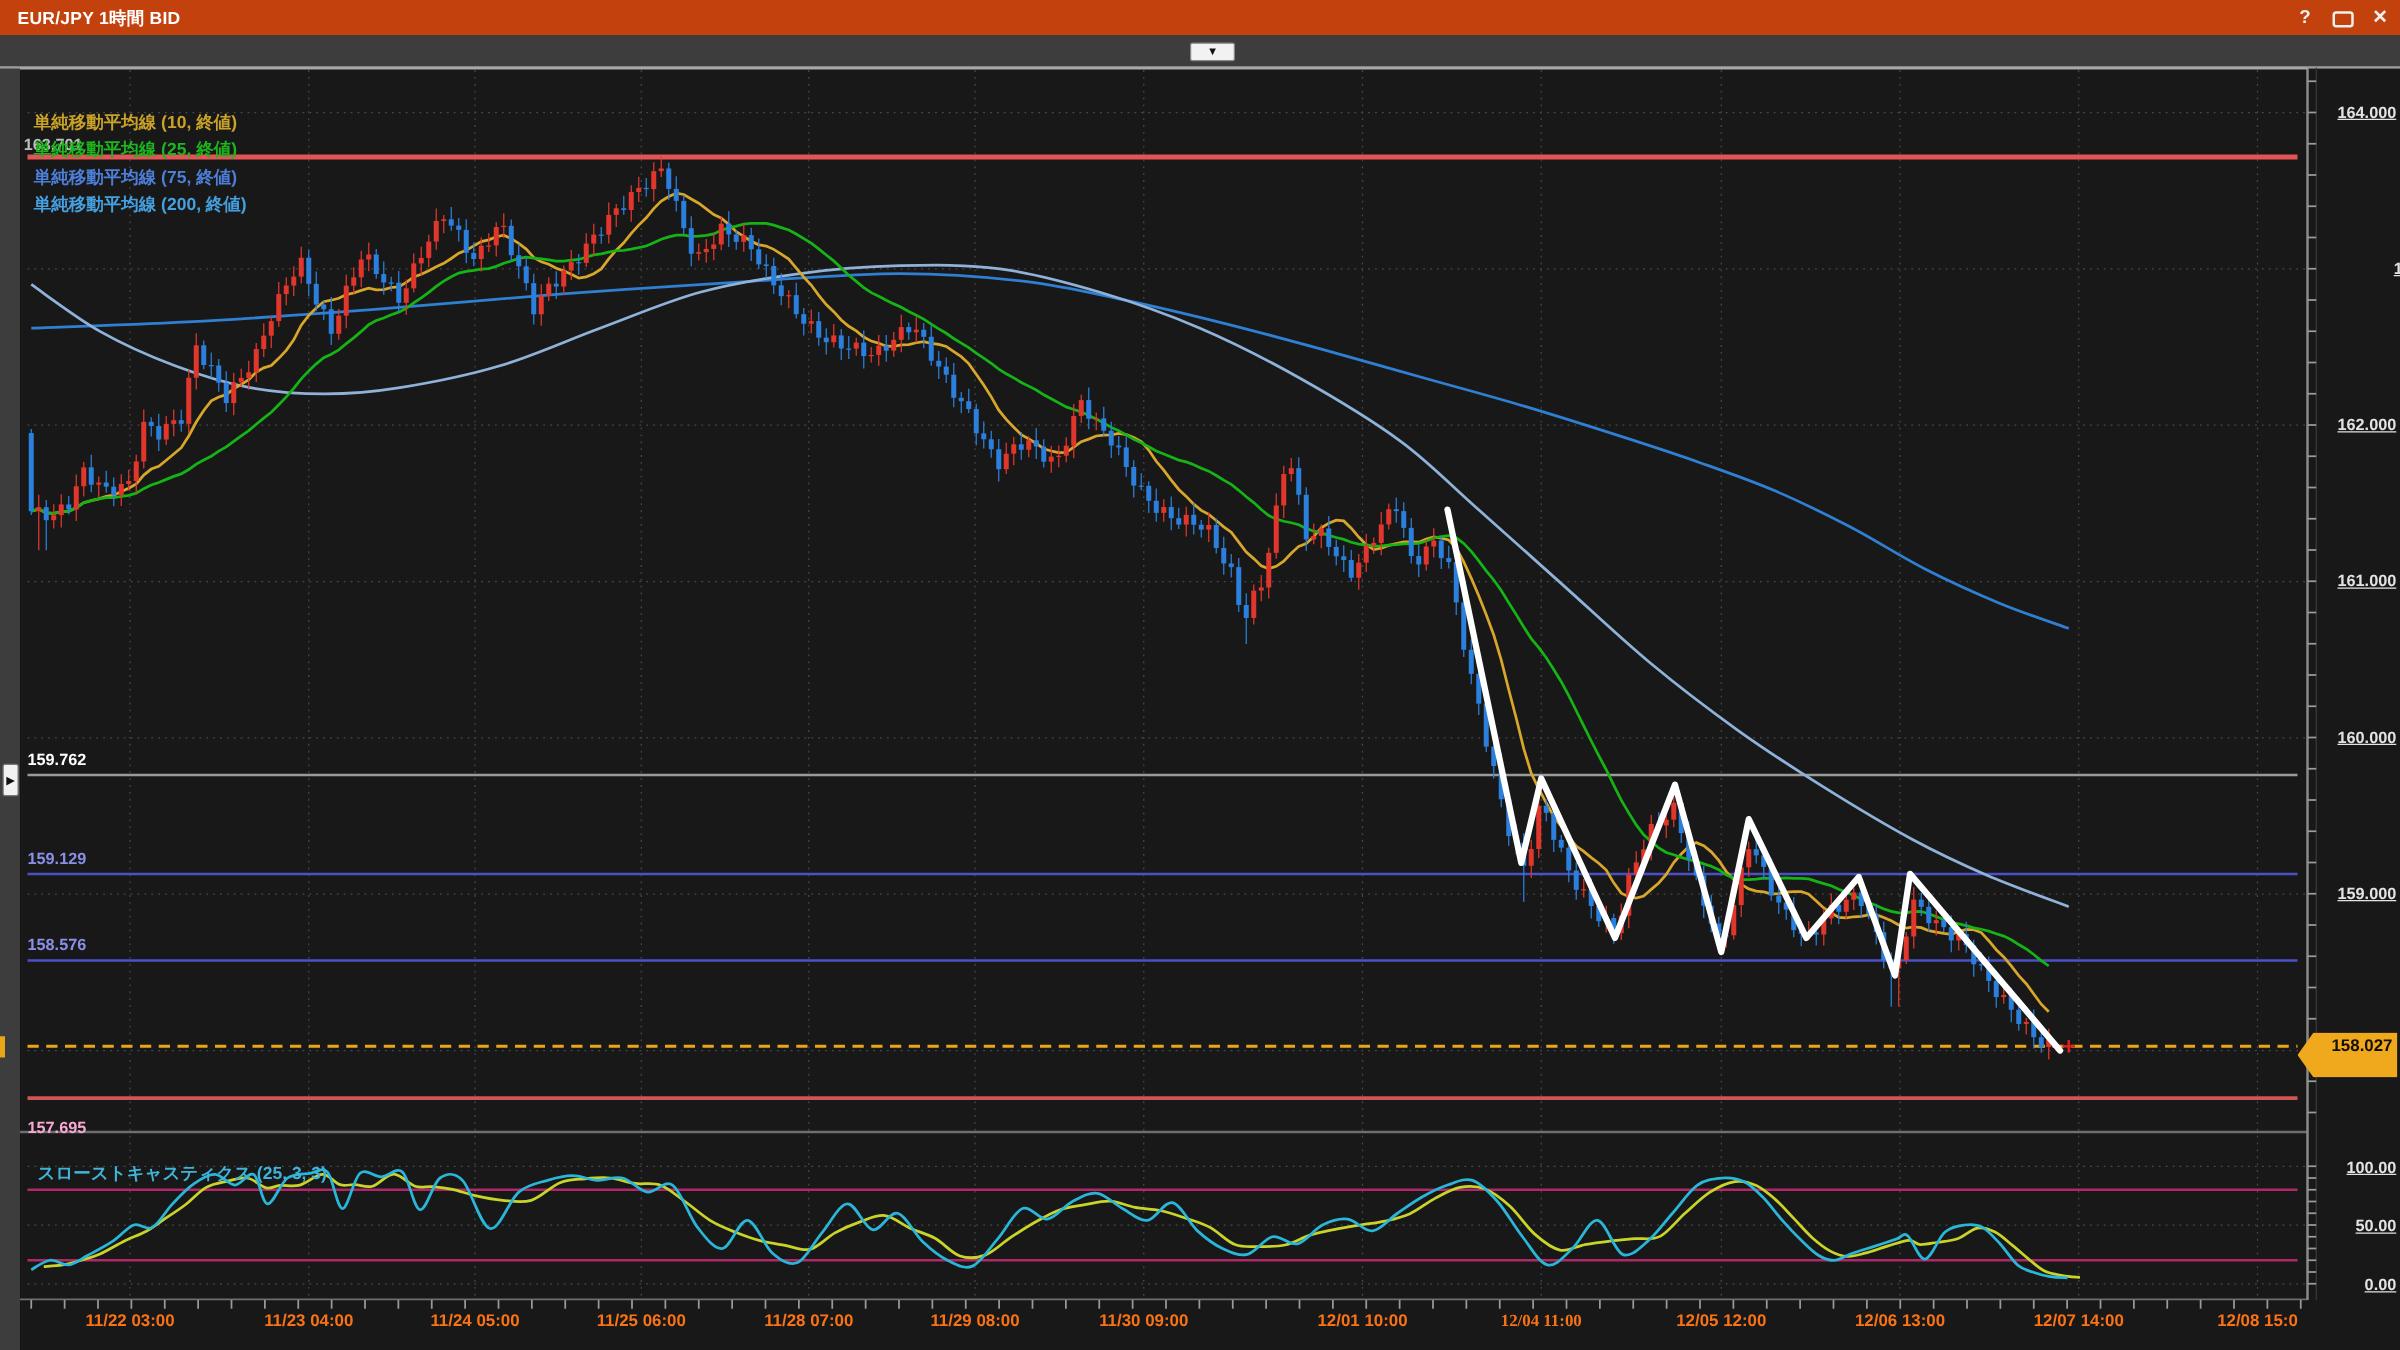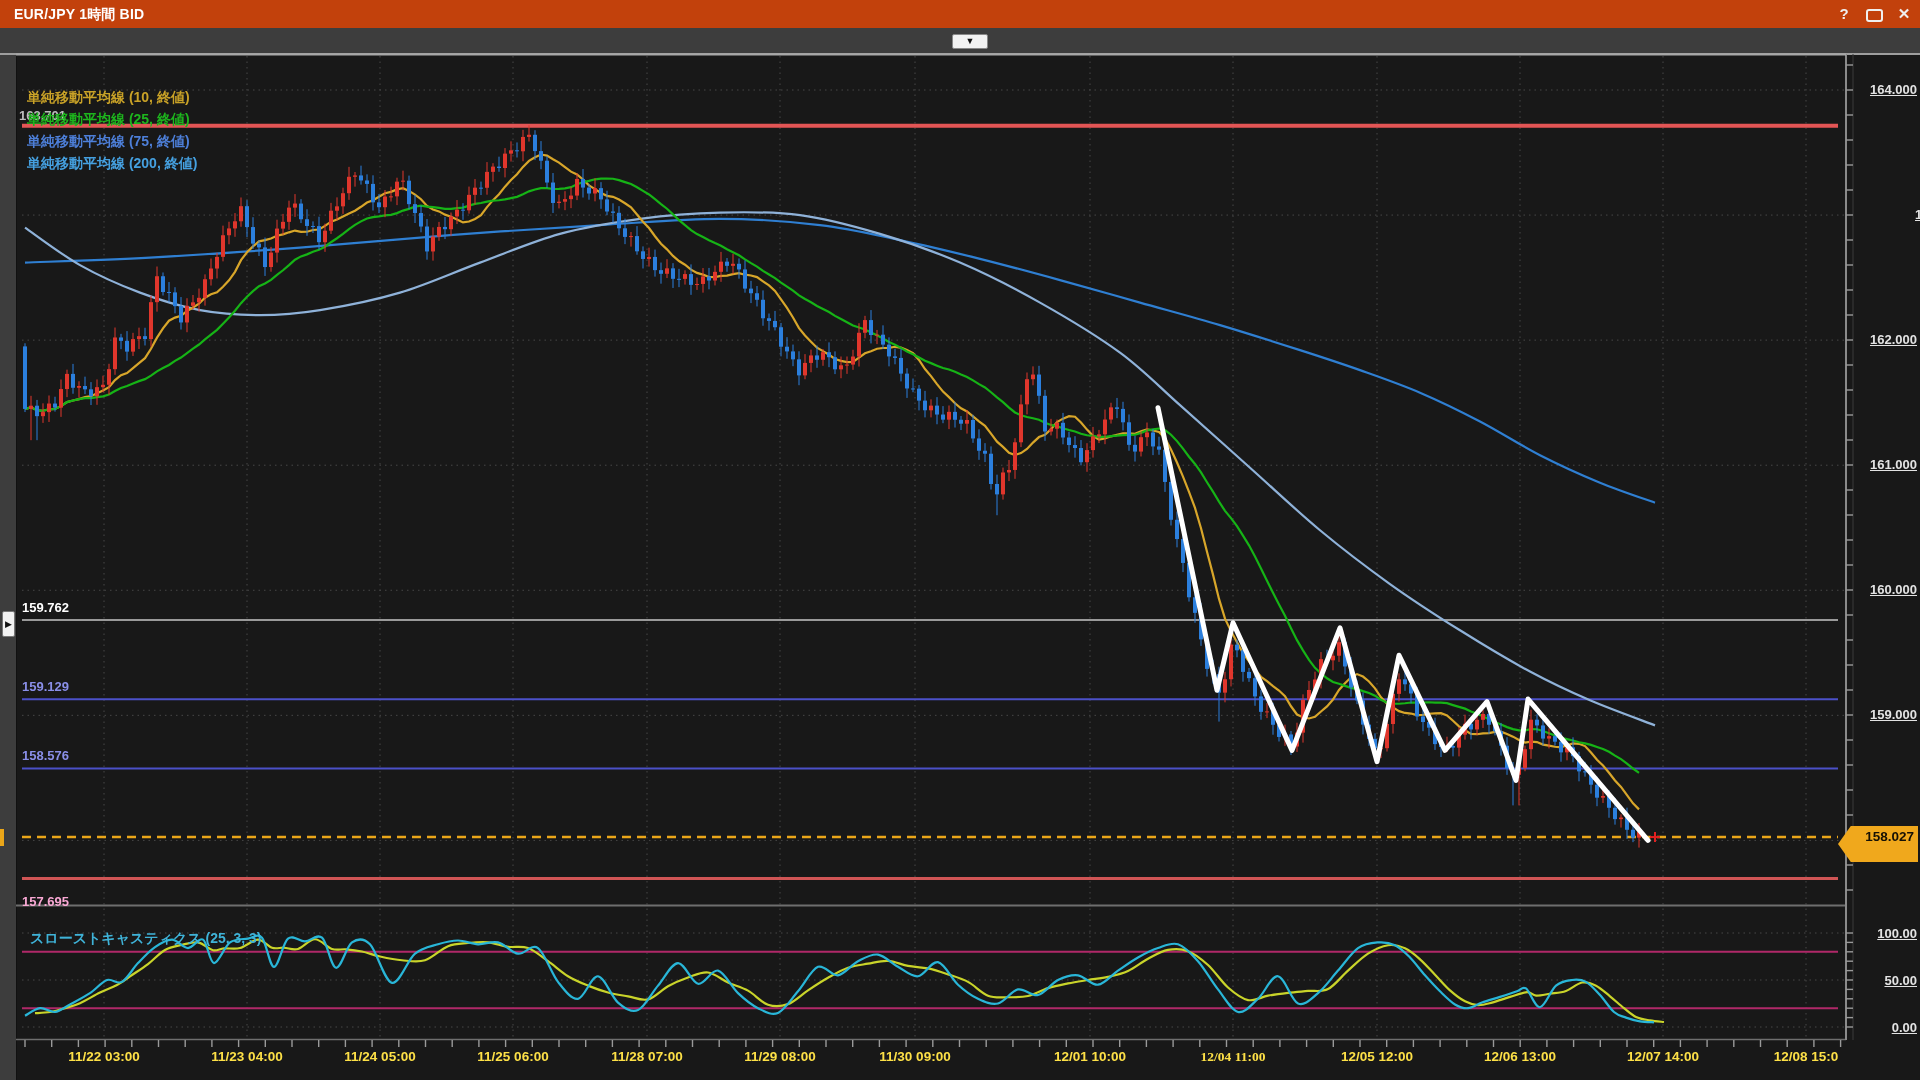--- a/index.html
+++ b/index.html
@@ -18,21 +18,21 @@
   .rail-btn{position:absolute;left:2px;top:556px;width:13px;height:26px;background:#f2f2f2;border:1px solid #777;
             border-radius:2px;font-size:9px;color:#111;text-align:center;padding:0;cursor:pointer;}
   .chart-bg{position:absolute;left:16px;top:55px;width:1904px;height:1025px;background:#181818;}
   #chart-svg{position:absolute;left:0;top:0;}
   .legend{position:absolute;left:27px;top:86px;line-height:22px;font-size:14px;font-weight:600;white-space:nowrap;z-index:4;}
   .ghost-label{position:absolute;left:19px;top:108px;color:#bdbdbd;font-size:13px;font-weight:600;z-index:3;}
   .lvl-label{position:absolute;font-size:13px;font-weight:600;z-index:5;white-space:nowrap;}
   .stoch-legend{position:absolute;left:30px;top:930px;color:#3fb3d8;font-size:14px;font-weight:600;z-index:5;white-space:nowrap;}
   .yaxis-label,.stoch-axis-label{position:absolute;width:62px;text-align:right;color:#e3e3e3;
       font-size:13px;font-weight:600;z-index:5;text-decoration:underline;}
-  .xaxis-label{position:absolute;transform:translateX(-50%);color:#fde047;font-size:13.5px;font-weight:600;
+  .xaxis-label{position:absolute;transform:translateX(-50%);color:#f97316;font-size:13.5px;font-weight:600;
       white-space:nowrap;z-index:5;}
   .price-tag{position:absolute;left:1838px;top:826px;width:80px;height:36px;background:#f0a81c;z-index:6;
       clip-path:polygon(0 50%,16% 0,100% 0,100% 100%,16% 100%);}
   .price-tag span{position:absolute;right:4px;top:3px;color:#151005;font-size:13.5px;font-weight:700;}
   .left-sliver{position:absolute;left:0;top:829px;width:4px;height:17px;background:#eaa619;z-index:6;}
 </style>
 </head>
 <body>
 
 <div id="window">

